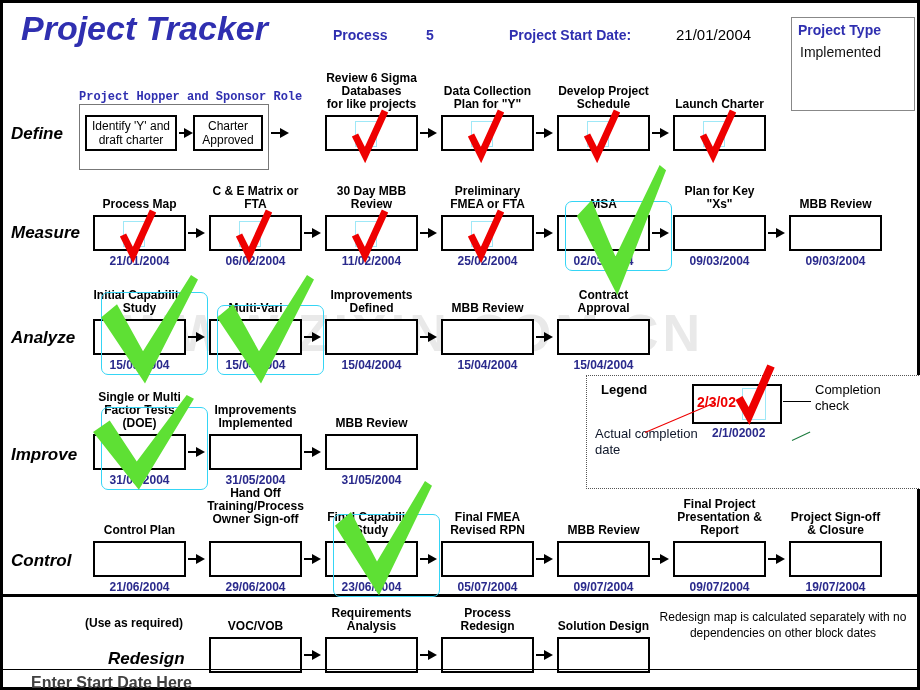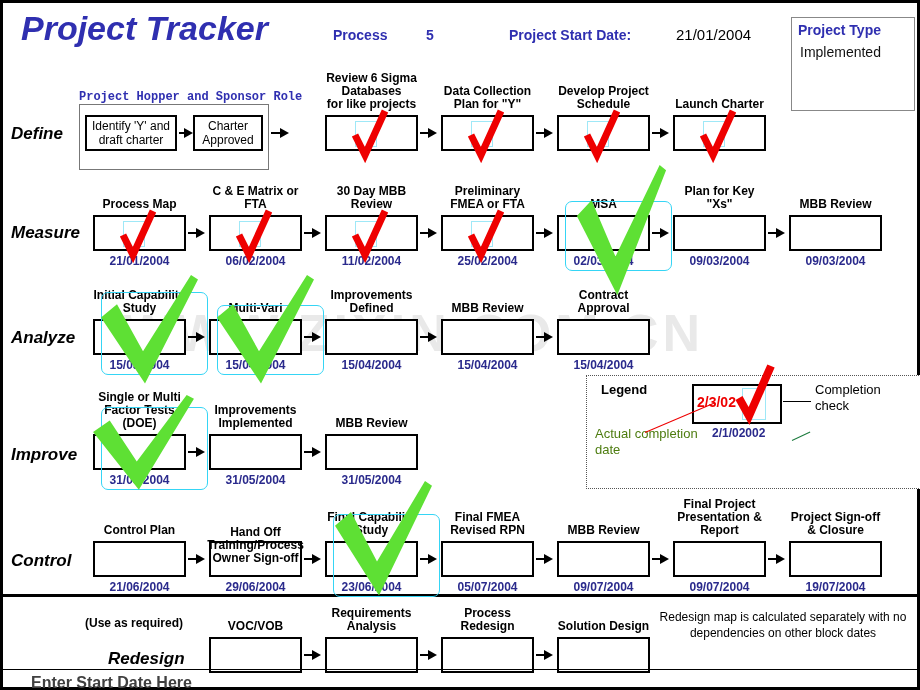--- a/index.html
+++ b/index.html
@@ -93,21 +93,21 @@
   .legend-box{
     position:absolute;left:583px;top:372px;width:335px;height:114px;
     border:1px dotted #555;box-sizing:border-box;background:#fff;z-index:7;
   }
   .legend-title{position:absolute;left:14px;top:6px;font-size:13px;font-weight:bold;color:#000;}
   .legend-box-sample{position:absolute;left:105px;top:8px;width:90px;height:40px;border:2px solid #000;box-sizing:border-box;}
   .legend-cyan{position:absolute;left:155px;top:12px;width:24px;height:32px;border:1px solid #9fe8f7;box-sizing:border-box;}
   .legend-actual-date{position:absolute;left:110px;top:18px;font-size:14px;font-weight:bold;color:#ee0000;}
   .legend-planned-date{position:absolute;left:125px;top:50px;font-size:12px;font-weight:bold;color:#2a2a8c;white-space:nowrap;}
   .legend-completion{position:absolute;left:228px;top:6px;font-size:13px;color:#000;line-height:16px;white-space:pre-line;}
-  .legend-actual-lbl{position:absolute;left:8px;top:50px;font-size:13px;color:#4d7c0f;line-height:16px;white-space:pre-line;}
+  .legend-actual-lbl{position:absolute;left:8px;top:50px;font-size:13px;color:#0f172a;line-height:16px;white-space:pre-line;}
   .legend-planned-lbl{position:absolute;left:228px;top:50px;font-size:13px;color:#1a7a3c;line-height:16px;white-space:pre-line;}
   .legend-leader{position:absolute;background:#000;height:1px;}
   .legend-leader-red{position:absolute;background:#ee0000;height:1px;transform-origin:left center;}
   .legend-leader-green{position:absolute;background:#1a7a3c;height:1px;transform-origin:left center;}
 
   
   .hdivider{position:absolute;left:0;height:3px;background:#000;z-index:3;}
 
   
   .redesign-note{
@@ -285,21 +285,21 @@
       <div class="box" style="left: 322px; top: 431px; width: 93px; height: 36px; background: rgb(255, 255, 255);"></div>
       <div class="box-label" style="left: 308px; top: 414px; width: 121px;">MBB Review</div>
       <div class="date" style="left: 310px; top: 470px; width: 117px;">31/05/2004</div>
       <div class="phase" style="left: 8px; top: 548px;">Control</div>
       <div class="box" style="left: 90px; top: 538px; width: 93px; height: 36px; background: rgb(255, 255, 255);"></div>
       <div class="box-label" style="left: 76px; top: 521px; width: 121px;">Control Plan</div>
       <div class="date" style="left: 78px; top: 577px; width: 117px;">21/06/2004</div>
       <div class="arrow-stem" style="left: 185px; top: 555px; width: 12px;"></div>
       <div class="arrow" style="left: 193px; top: 551px;"></div>
       <div class="box" style="left: 206px; top: 538px; width: 93px; height: 36px; background: rgb(255, 255, 255);"></div>
-      <div class="box-label" style="left: 192px; top: 523px; width: 121px;">Hand Off
+      <div class="box-label" style="left: 192px; top: 484px; width: 121px;">Hand Off
 Training/Process
 Owner Sign-off</div>
       <div class="date" style="left: 194px; top: 577px; width: 117px;">29/06/2004</div>
       <div class="arrow-stem" style="left: 301px; top: 555px; width: 12px;"></div>
       <div class="arrow" style="left: 309px; top: 551px;"></div>
       <div class="box" style="left: 322px; top: 538px; width: 93px; height: 36px; background: rgb(255, 255, 255);"></div>
       <div class="box-label" style="left: 308px; top: 508px; width: 121px;">Final Capability
 Study</div>
       <div class="date" style="left: 310px; top: 577px; width: 117px;">23/06/2004</div>
       <div class="cyan" style="left: 330px; top: 511px; width: 107px; height: 83px;"></div>

